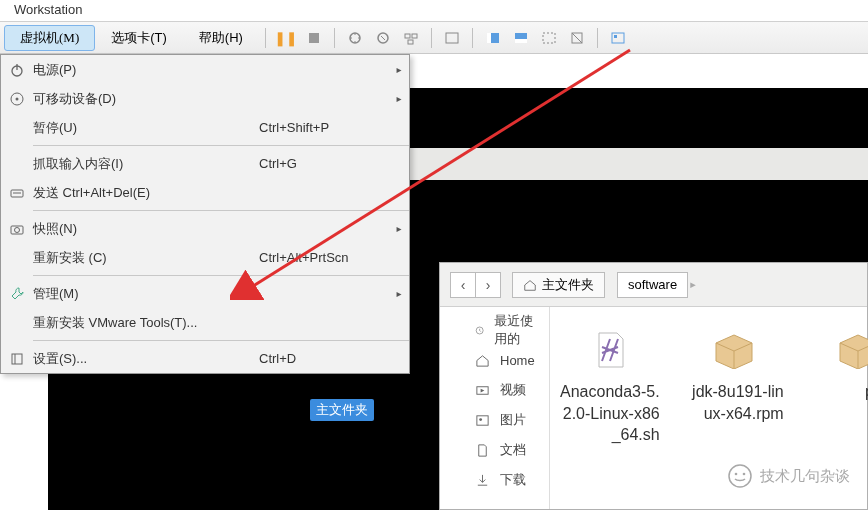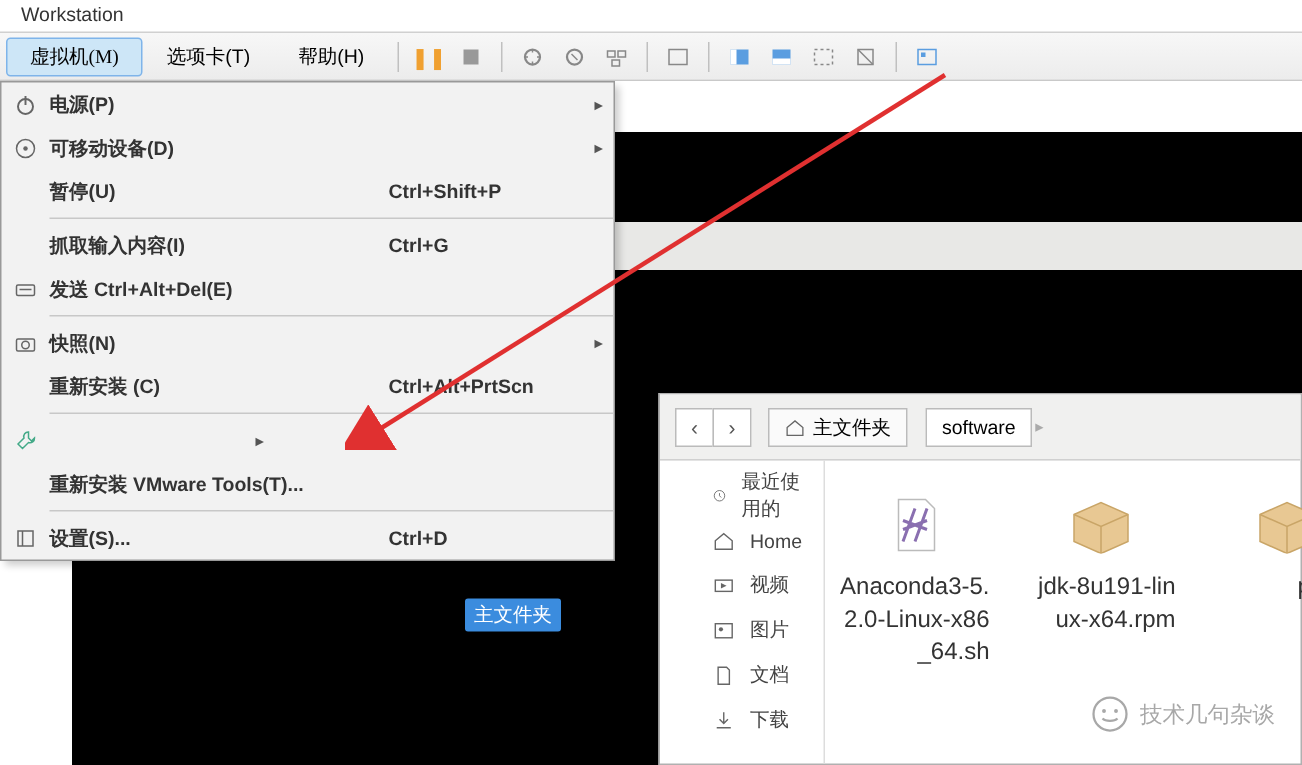--- a/index.html
+++ b/index.html
@@ -5,21 +5,21 @@
 * { box-sizing: border-box; margin: 0; padding: 0; font-family: "Microsoft YaHei", "Segoe UI", sans-serif; }
 body { width: 868px; height: 510px; background: #fff; overflow: hidden; position: relative; }
 .title-bar { height: 22px; padding: 2px 14px; font-size: 13px; color: #333; border-bottom: 1px solid #d0d0d0; }
 .menu-bar { height: 32px; background: linear-gradient(#f7f7f7,#ececec); border-bottom: 1px solid #c9c9c9; display: flex; align-items: center; padding: 0 4px; }
 .menu-item { padding: 4px 16px; font-size: 13px; cursor: pointer; border-radius: 3px; }
 .menu-item.active { background: #cde6f7; border: 1px solid #7eb4ea; padding: 3px 15px; font-family: Liberation Serif, serif; }
 .menu-sep { width: 1px; height: 20px; background: #c0c0c0; margin: 0 6px; }
 .tb-btn { width: 24px; height: 24px; display: flex; align-items: center; justify-content: center; margin: 0 2px; color: #555; cursor: pointer; }
 .tb-btn.pause { color: #f0a030; font-size: 14px; }
 .tb-btn svg { width: 16px; height: 16px; }
-.dropdown { position: absolute; left: 0; top: 54px; width: 410px; background: #f2f2f2; border: 1px solid #999; box-shadow: 3px 3px 5px rgba(0,0,0,.2); z-index: 100; font-weight: bold; }
+.dropdown { position: absolute; left: 0; top: 54px; width: 410px; background: #f2f2f2; border: 1px solid #999; box-shadow: 3px 3px 5px rgba(0,0,0,.2); z-index: 100; }
 .dd-row { display: flex; align-items: center; height: 29px; font-size: 13px; color: #333; cursor: pointer; }
 .dd-icon { width: 32px; display: flex; justify-content: center; color: #666; }
 .dd-icon svg { width: 16px; height: 16px; }
 .dd-label { flex: 1; }
 .dd-shortcut { width: 130px; text-align: left; color: #333; }
 .dd-arrow { width: 20px; text-align: center; color: #555; font-size: 10px; }
 .dd-sep { height: 1px; background: #c8c8c8; margin: 3px 0 3px 32px; }
 .vm-area { position: absolute; left: 0; top: 54px; right: 0; bottom: 0; background: #fff; }
 .black-bg { position: absolute; left: 48px; top: 34px; width: 820px; height: 460px; background: #000; }
 .linux-top { position: absolute; left: 48px; top: 94px; right: 0; height: 32px; background: #e8e8e6; display: flex; align-items: center; padding: 0 12px; font-size: 13px; }
@@ -291,20 +291,21 @@
     <span class="dd-shortcut">Ctrl+Alt+PrtScn</span>
       <span class="dd-arrow"></span>
   </div>
   <div class="dd-sep"></div>
   <div class="dd-row">
     <span class="dd-icon">
         <svg viewBox="0 0 16 16">
           <path d="M10 2a3 3 0 0 0-3 4L3 10l3 3 4-4a3 3 0 0 0 4-3l-2 2-2-2z" fill="none" stroke="#4a8"></path>
         </svg>
       </span>
+    <span class="dd-label">管理(M)</span>
     <span class="dd-shortcut"></span>
       <span class="dd-arrow">▸</span>
   </div>
   <div class="dd-row">
     <span class="dd-icon"></span>
     <span class="dd-label">重新安装 VMware Tools(T)...</span>
     <span class="dd-shortcut"></span>
       <span class="dd-arrow"></span>
   </div>
   <div class="dd-sep"></div>

